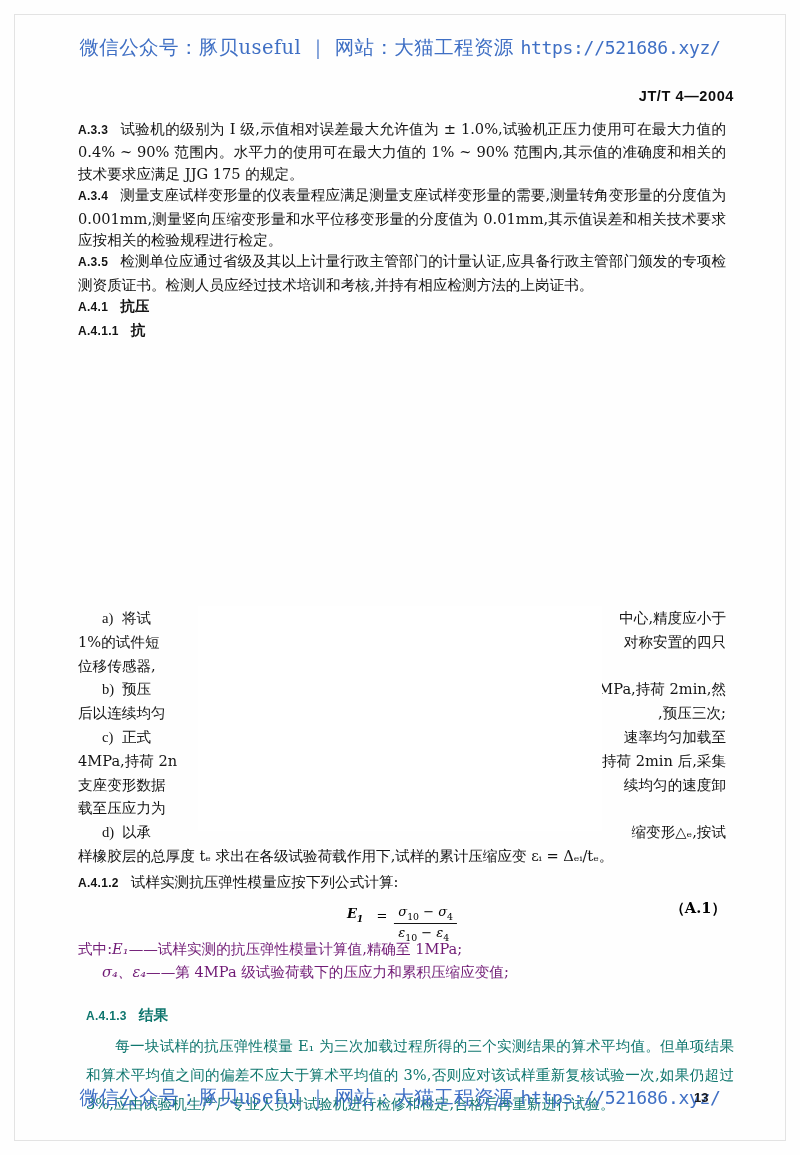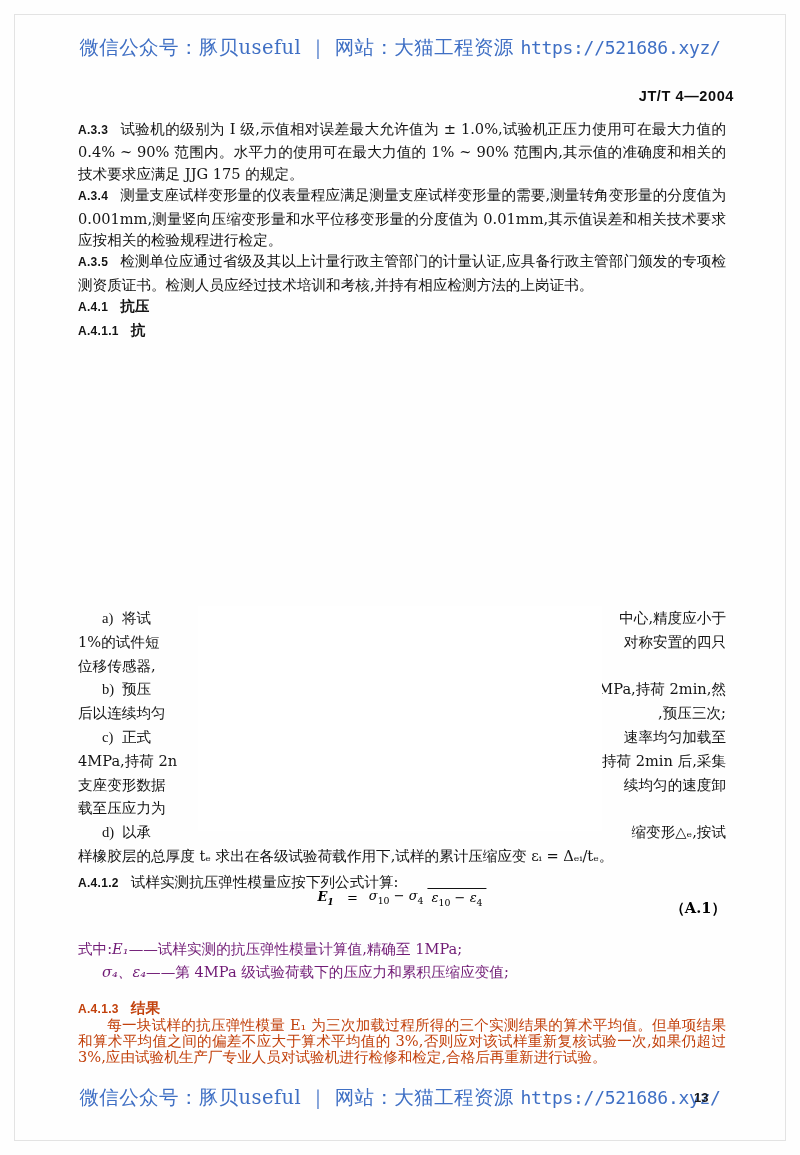--- a/index.html
+++ b/index.html
@@ -154,23 +154,24 @@
     transform: translateX(-50%);
     display: flex;
     align-items: center;
     font-family: "DejaVu Serif", "Liberation Serif", serif;
     font-size: 13px;
   }
   .fml-lhs { font-style: italic; font-weight: bold; margin-right: 6px; }
   .fml-eq  { margin: 0 7px; }
   .frac {
     display: inline-flex;
-    flex-direction: row;
+    flex-direction: column;
     text-align: left;
     vertical-align: middle;
+    margin-top: 16px;
   }
   .frac .num { padding: 0 4px 1px 4px; }
   .frac .den { padding: 1px 4px 0 4px; border-top: 1.3px solid #131313; }
   #formula-tag {
     position: absolute;
     right: 0;
     top: 11px;
     font-size: 14.6px;
     font-weight: bold;
   }
@@ -186,26 +187,26 @@
     line-height: 22.5px;
     color: #701a75;
   }
   .def-line { white-space: nowrap; }
   .def-line.lvl2 { padding-left: 24px; }
   .sym { font-style: italic; }
 
   
   #results-section {
     position: absolute;
-    left: 78px;
+    left: 86px;
     top: 1000px;
     width: 648px;
     font-size: 14.6px;
-    line-height: 16px;
-    color: #c2410c;
+    line-height: 29px;
+    color: #0f766e;
   }
 
   
   #page-number {
     position: absolute;
     top: 1090px;
     left: 694px;
     font-family: "Liberation Sans", sans-serif;
     font-size: 13px;
     font-weight: bold;

